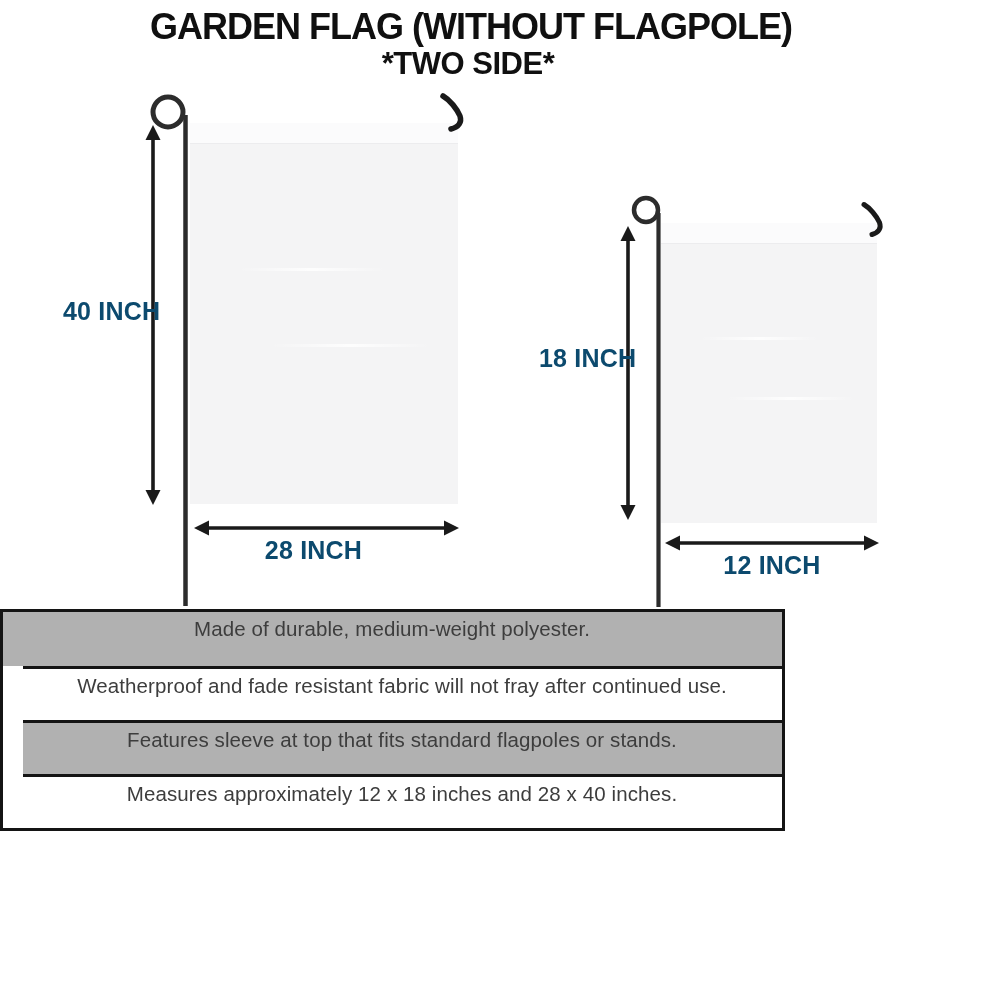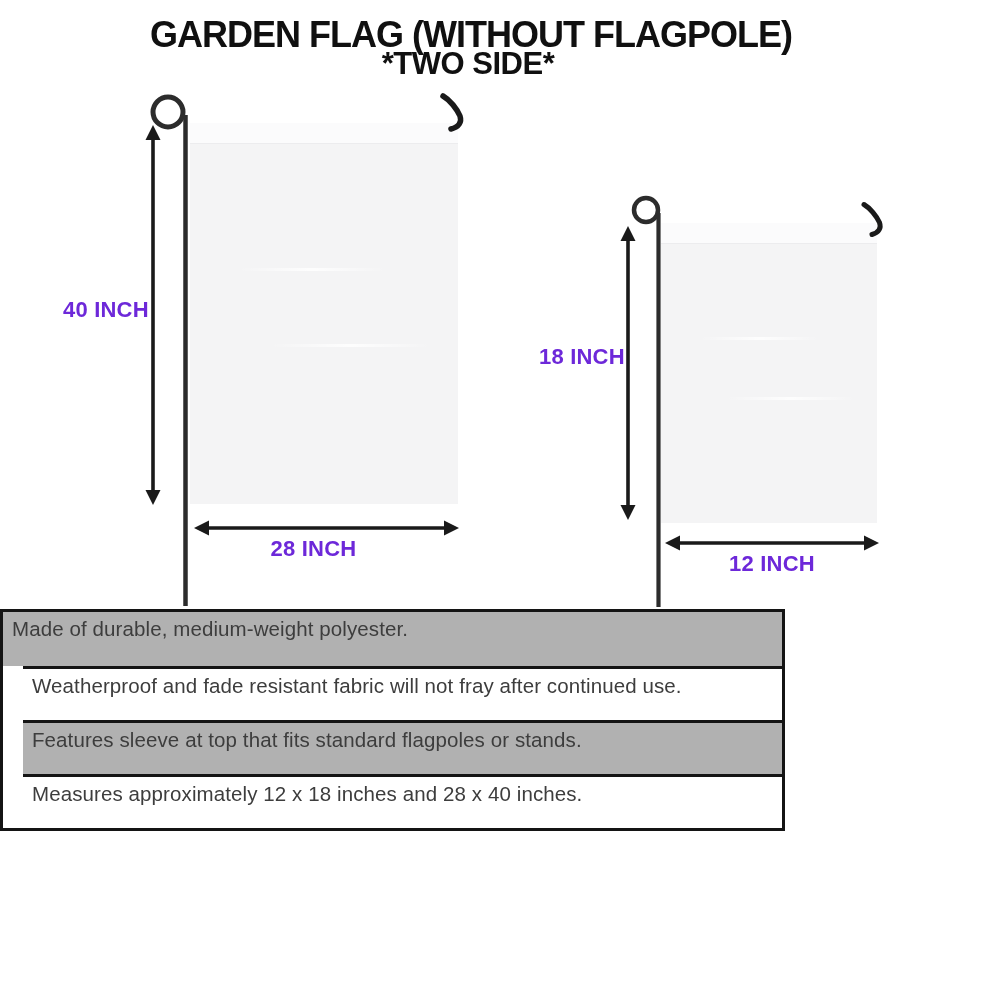--- a/index.html
+++ b/index.html
@@ -2,21 +2,21 @@
 <html><head>
 <meta charset="utf-8">
 <style>
   html,body{margin:0;padding:0;background:#ffffff;}
   .canvas{
     position:relative;width:1000px;height:1000px;background:#ffffff;
     font-family:"Liberation Sans", sans-serif;overflow:hidden;
   }
   
   .title-line1{
-    position:absolute;top:14px;left:0;width:924px;text-align:center;
+    position:absolute;top:6px;left:0;width:924px;text-align:center;
     font-size:36px;font-weight:800;letter-spacing:-1px;color:#101010;
     text-indent:18px;white-space:nowrap;
   }
   .title-line2{
     position:absolute;top:46px;left:0;width:1000px;text-align:center;
     font-size:31px;font-weight:800;letter-spacing:-0.5px;color:#101010;
     text-indent:-64px;white-space:nowrap;
   }
   
   .flag-panel{
@@ -27,35 +27,35 @@
     background:#fbfbfc;border-bottom:1px solid #ececee;
   }
   .flag-panel .wrinkle{
     position:absolute;left:18%;width:55%;height:3px;
     background:linear-gradient(90deg, rgba(255,255,255,0), rgba(255,255,255,0.85), rgba(255,255,255,0));
   }
   .flag-panel .wrinkle.w2{top:58%;left:30%;width:60%;}
   .flag-panel .wrinkle.w1{top:38%;}
   
   .dim-label{
-    position:absolute;font-size:22px;font-weight:700;color:#6d28d9;
+    position:absolute;font-size:25px;font-weight:700;color:#0c4a6e;
     white-space:nowrap;letter-spacing:0.2px;
   }
   .dim-label.centered{text-align:center;}
   
   .piece{position:absolute;}
   
   .feature-table{
     position:absolute;left:0;top:609px;width:779px;
     border:3px solid #141414;background:#ffffff;
   }
   .feature-row{
     height:54px;box-sizing:border-box;
     padding:5px 10px 0 9px;
-    font-size:20.5px;color:#3d3d3d;letter-spacing:0.1px;
+    font-size:20.5px;color:#3d3d3d;letter-spacing:0.1px;text-align:center;
   }
   .feature-row + .feature-row{border-top:3px solid #141414;margin-left:20px;}
   .feature-row.shaded{background:#b1b1b1;}
 </style>
 </head>
 <body>
 
 <div class="canvas">
 
   <div class="title-line1">GARDEN FLAG (WITHOUT FLAGPOLE)</div>

